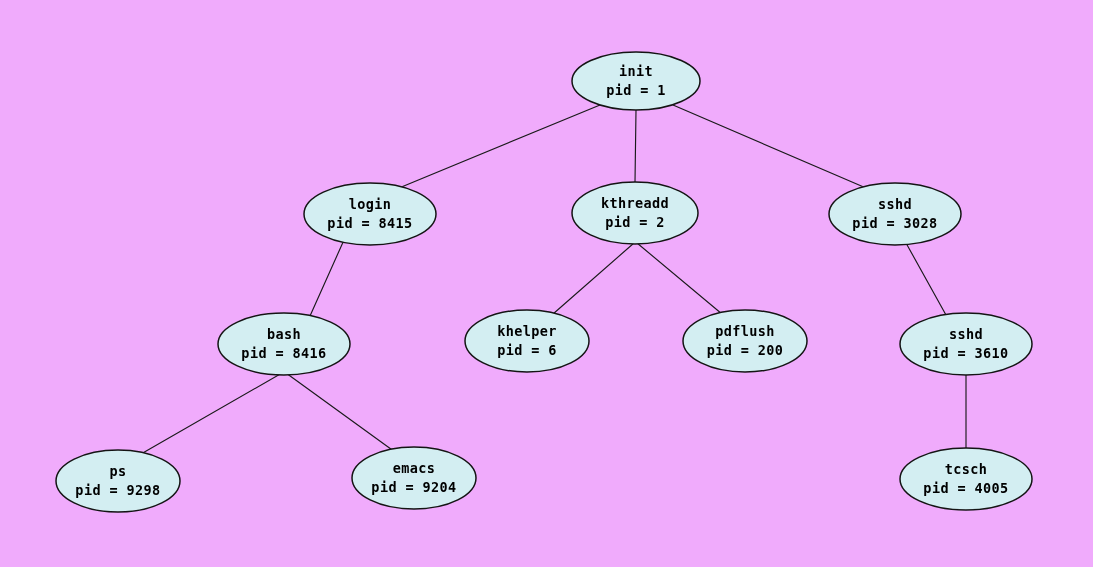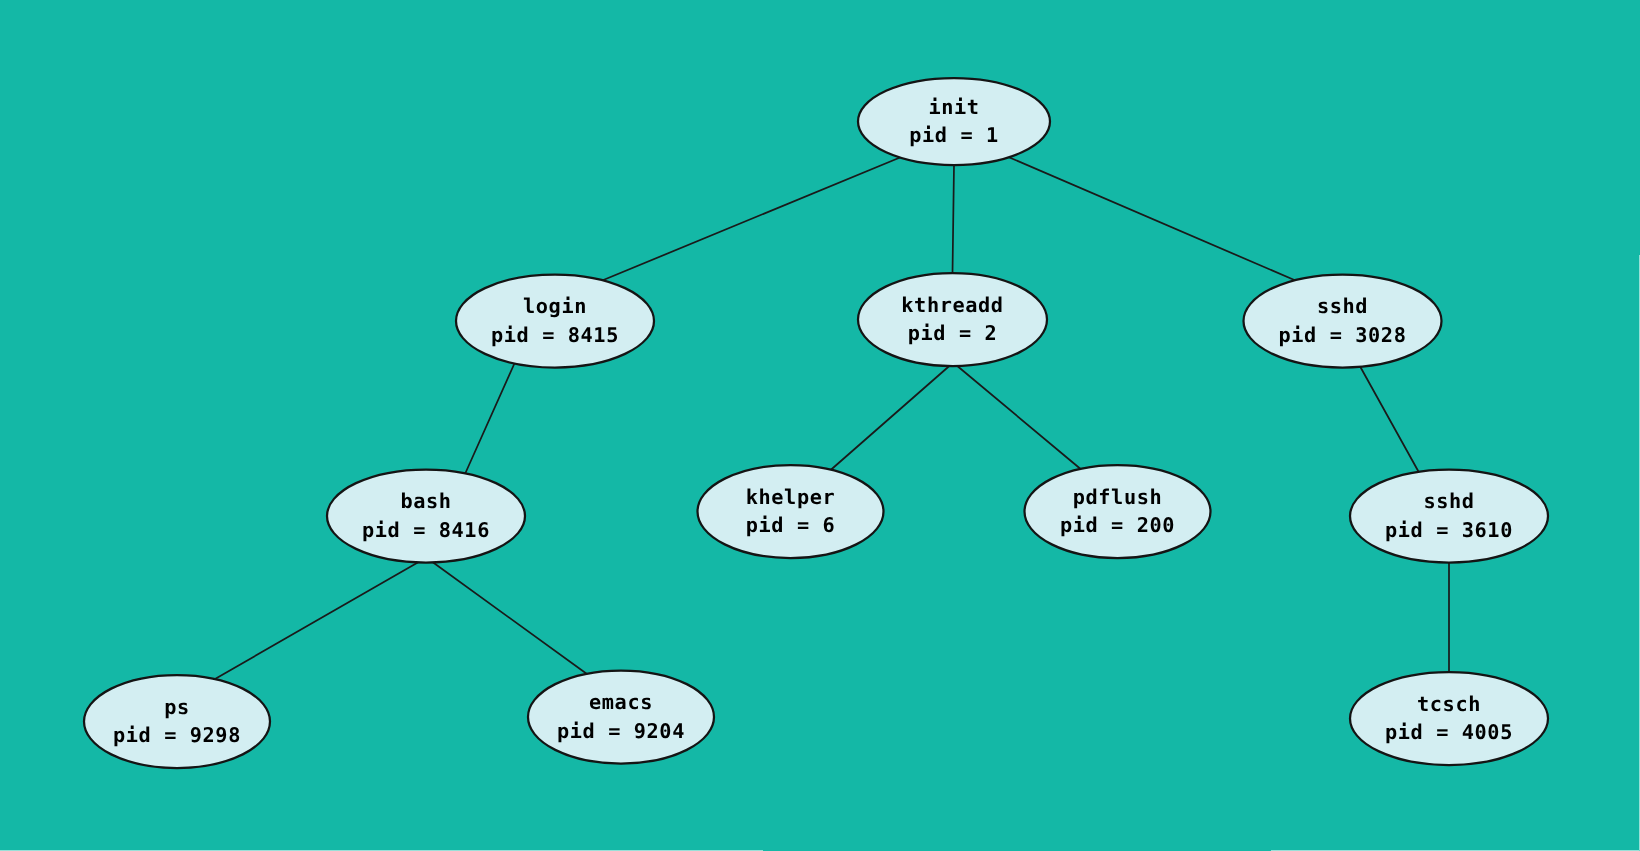--- a/index.html
+++ b/index.html
@@ -4,21 +4,21 @@
 <style>
   html, body {
     margin: 0;
     padding: 0;
     background: #ffffff;
   }
   #canvas {
     position: relative;
     width: 1093px;
     height: 567px;
-    background: #14b8a6;
+    background: #f0abfc;
     overflow: hidden;
   }
   svg#tree {
     display: block;
     width: 1093px;
     height: 567px;
   }
   .edge {
     stroke: #1a1a1a;
     stroke-width: 1.15;

